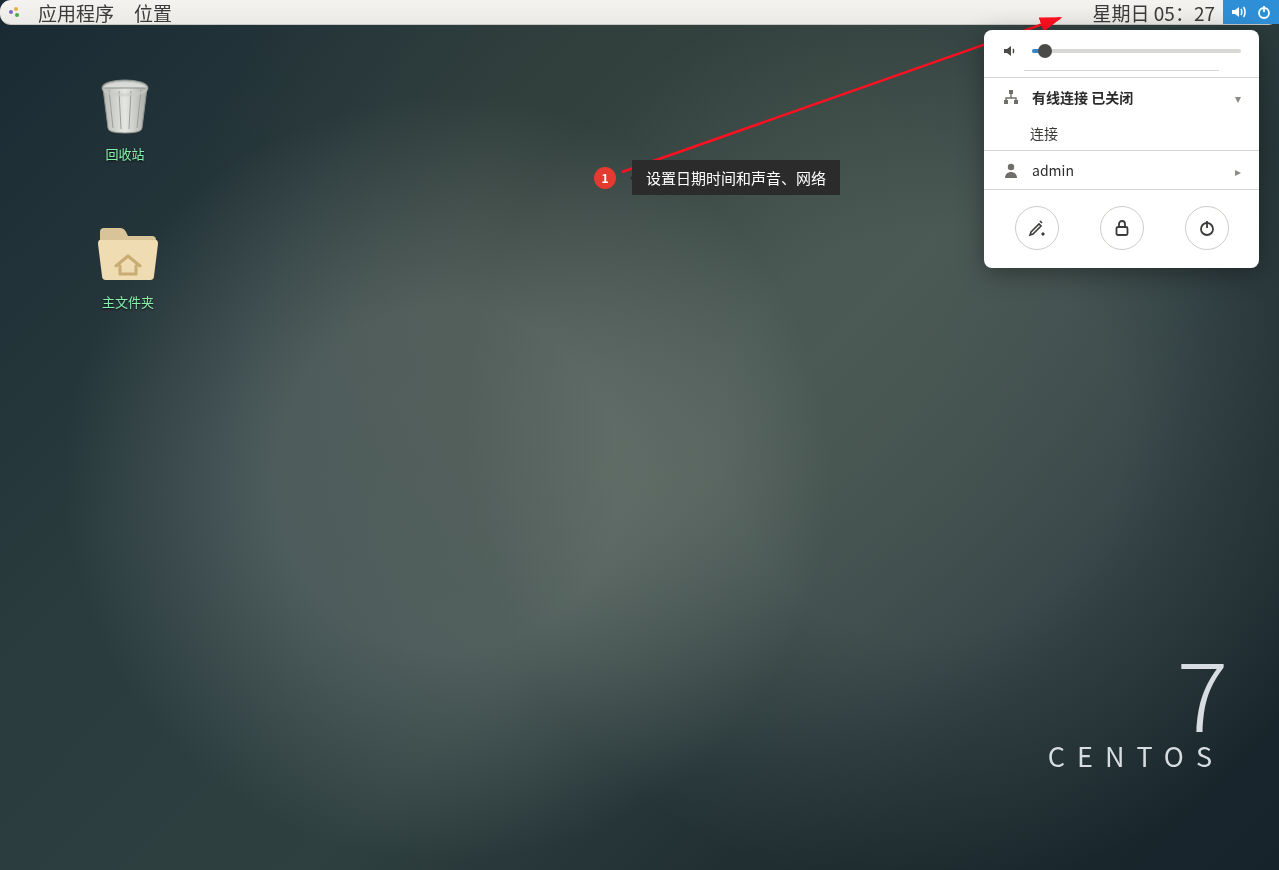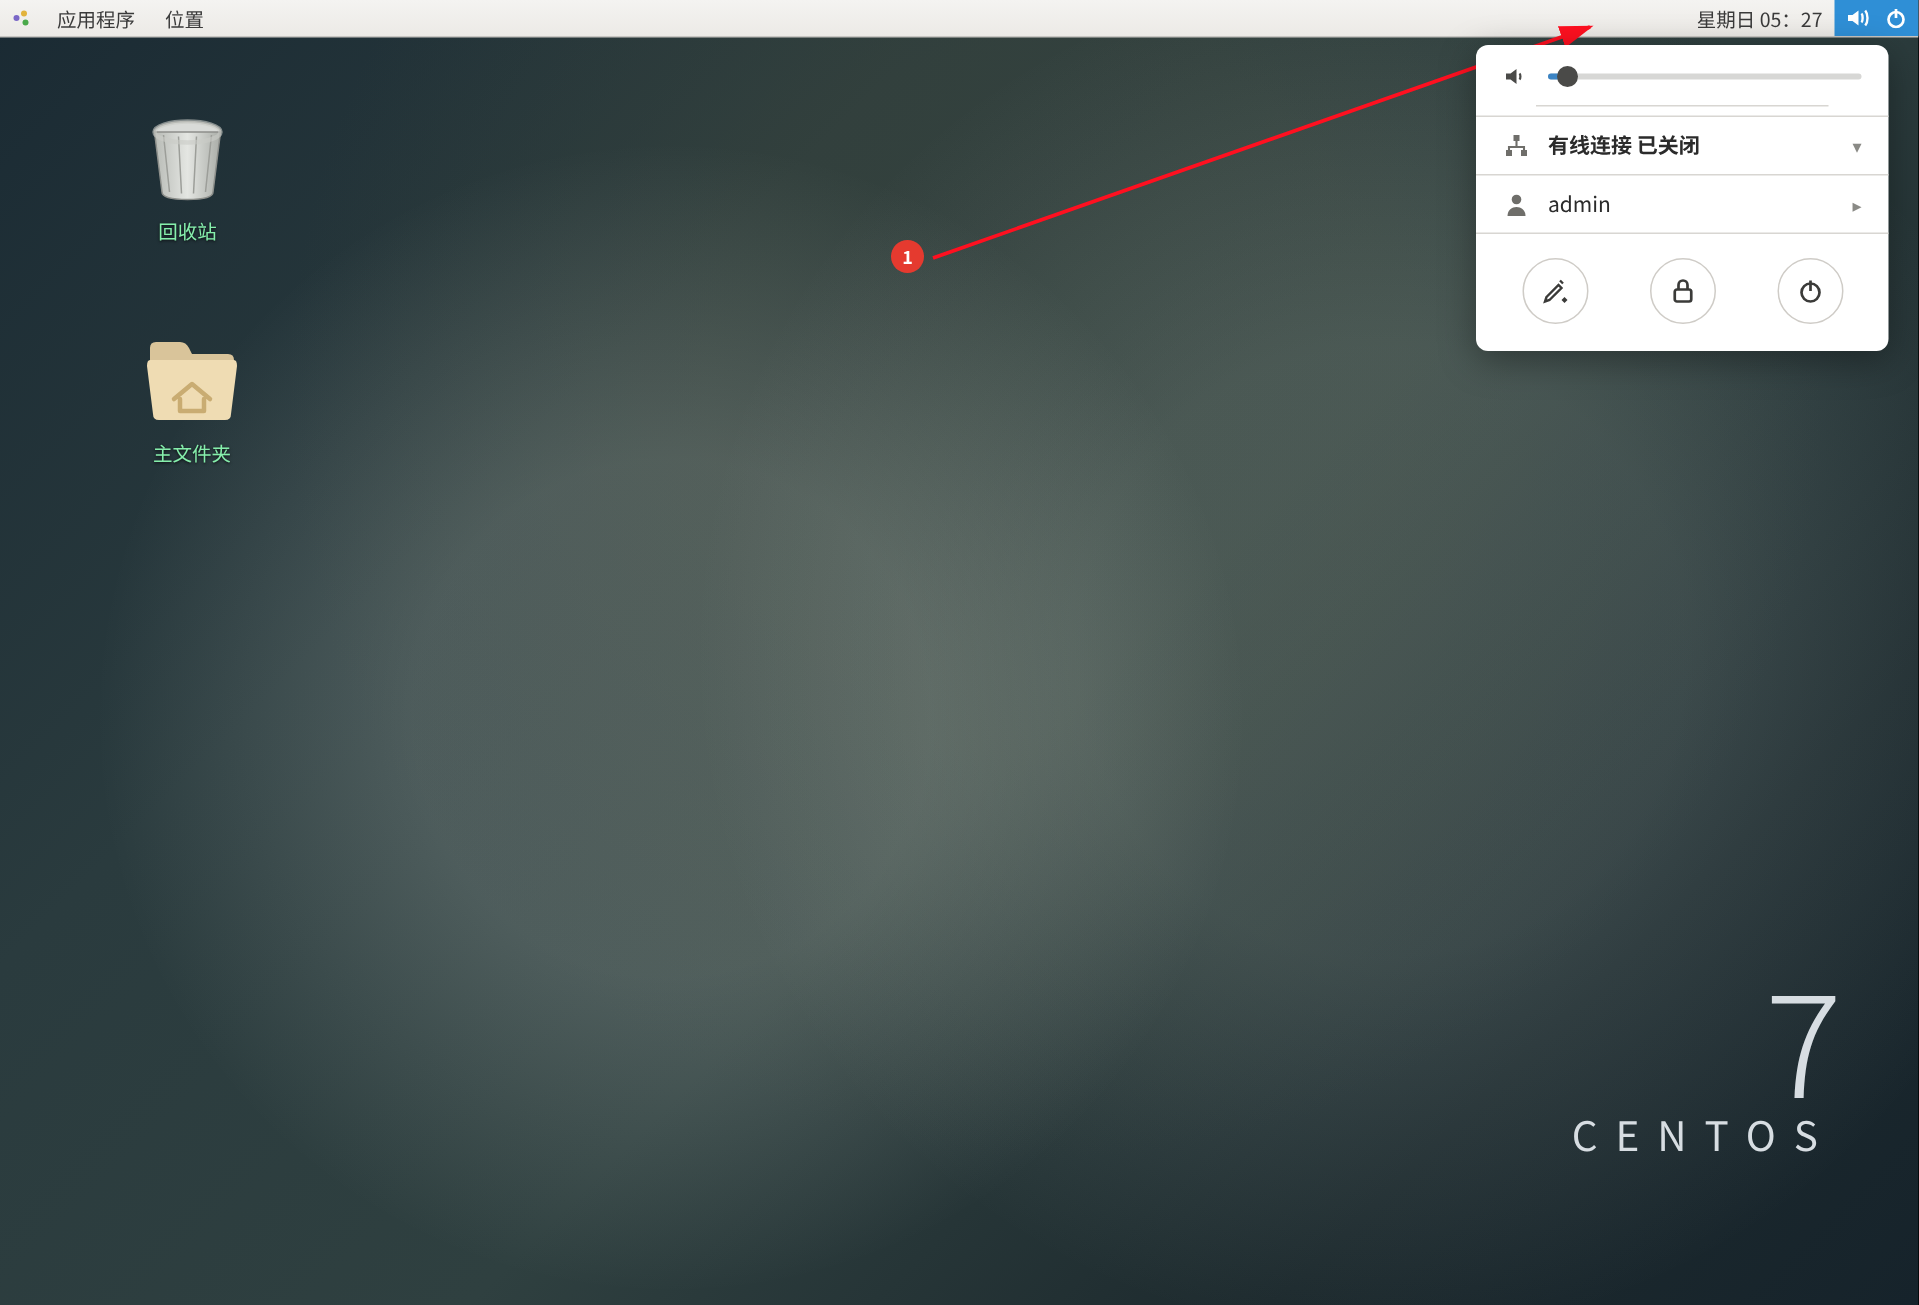--- a/index.html
+++ b/index.html
@@ -6,21 +6,21 @@
   .desktop{position:relative;width:1279px;height:870px;}
   
   .wallpaper{position:absolute;inset:0;
     background:
       radial-gradient(circle at 35% 55%, rgba(230,235,225,.18) 0 18%, transparent 40%),
       radial-gradient(circle at 72% 50%, rgba(210,225,220,.14) 0 20%, transparent 45%),
       radial-gradient(circle at 55% 30%, rgba(60,70,60,.45) 0 25%, transparent 55%),
       linear-gradient(135deg,#1a2a33 0%,#2a3b3e 30%,#2f4040 55%,#1d2a2e 80%,#16232b 100%);
   }
   
-  .panel{position:absolute;top:0;left:0;right:0;height:24px;background:linear-gradient(#f4f3f1,#eceae6);border-bottom:1px solid #c8c6c2;display:flex;align-items:center;font-size:13px;color:#3a3a3a;}
+  .panel{position:absolute;top:0;left:0;right:0;height:24px;background:linear-gradient(#f4f3f1,#eceae6);border-bottom:1px solid #c8c6c2;display:flex;align-items:center;font-size:19px;color:#3a3a3a;border-radius:11px;}
   .panel .logo{width:14px;height:14px;margin:0 6px 0 8px;display:flex;align-items:center;justify-content:center;}
   .panel .menu{padding:0 10px;height:100%;display:flex;align-items:center;cursor:default;}
   .panel .spacer{flex:1;}
   .panel .clock{padding:0 8px;}
   .panel .tray{display:flex;align-items:center;height:100%;background:#2f8fd6;color:#fff;padding:0 8px;gap:10px;}
   .panel .tray svg{display:block;}
   
   .dicon{position:absolute;width:110px;text-align:center;color:#86efac;font-size:13px;text-shadow:0 1px 2px rgba(0,0,0,.8);}
   .dicon .glyph{width:68px;height:68px;margin:0 auto 6px;}
   
@@ -123,20 +123,21 @@
     <defs>
         <marker id="ah" markerWidth="10" markerHeight="10" refX="8" refY="3" orient="auto">
           <path d="M0,0 L9,3 L0,6 Z" fill="#ff1020"></path>
         </marker>
       </defs>
     <line x1="24" y1="160" x2="462" y2="6" stroke="#ff1020" stroke-width="2.5" marker-end="url(#ah)"></line>
   </svg>
 
   <div class="callout" style="left:594px;top:160px;">
     <span class="num">1</span>
+    <span class="text">设置日期时间和声音、网络</span>
   </div>
 
   <div class="popover">
     <div class="vol">
       <span class="ico">
         <svg width="16" height="14" viewBox="0 0 16 14">
             <path d="M1 5v4h3l4 3V2L4 5H1z" fill="#4a4a48"></path>
             <path d="M10 5c.8.8.8 3.2 0 4" stroke="#4a4a48" stroke-width="1.5" fill="none"></path>
           </svg>
       </span>
@@ -152,20 +153,21 @@
         <svg width="16" height="16" viewBox="0 0 16 16" fill="#6f6e6a">
             <rect x="6" y="1" width="4" height="4"></rect>
             <rect x="1" y="11" width="4" height="4"></rect>
             <rect x="11" y="11" width="4" height="4"></rect>
             <path d="M8 5v4M3 11V9h10v2" stroke="#6f6e6a" stroke-width="1.4" fill="none"></path>
           </svg>
       </span>
       <span class="lbl" style="font-weight:600">有线连接 已关闭</span>
       <span class="chev">▾</span>
     </div>
+    <div class="sub">连接</div>
     <div class="sep"></div>
     <div class="row">
       <span class="ico">
         <svg width="14" height="16" viewBox="0 0 14 16" fill="#6f6e6a">
             <circle cx="7" cy="5" r="3.2"></circle>
             <path d="M1 16c0-4 3-6 6-6s6 2 6 6Z"></path>
           </svg>
       </span>
       <span class="lbl">admin</span>
       <span class="chev">▸</span>

